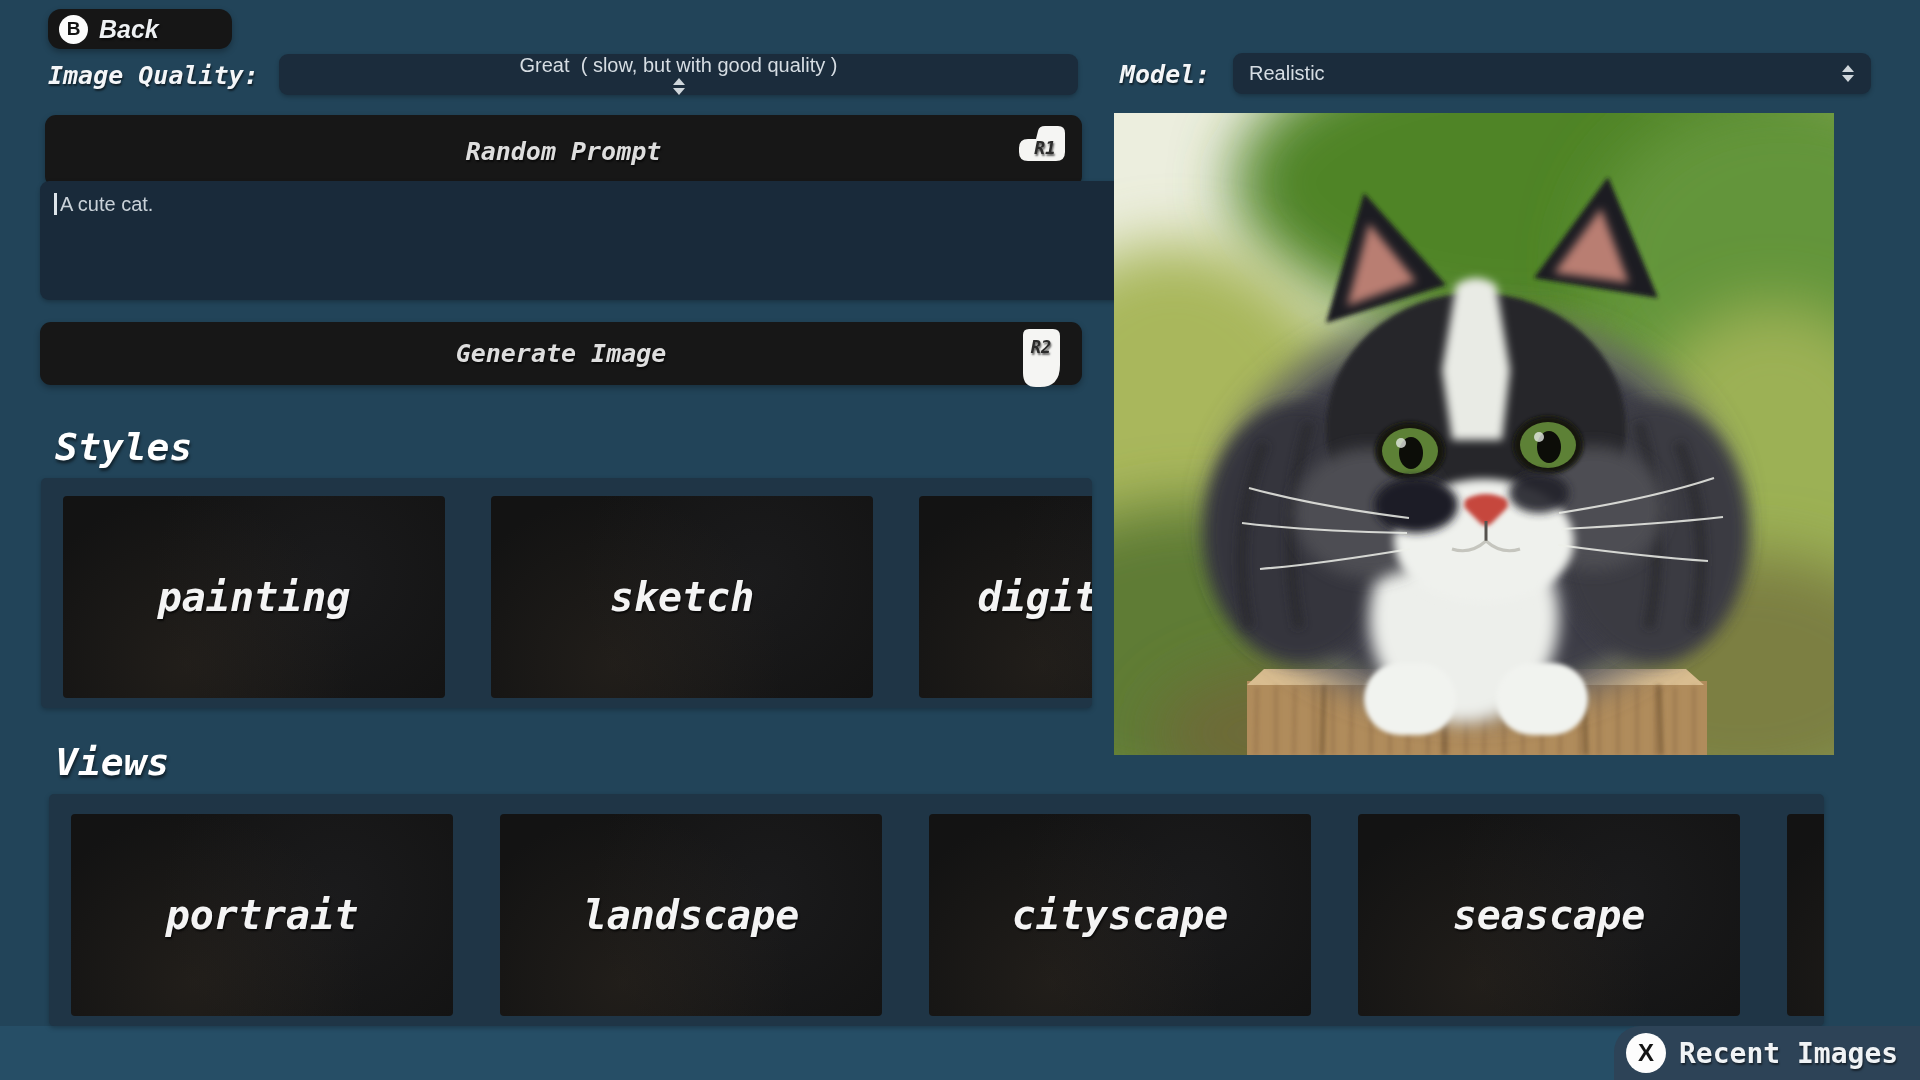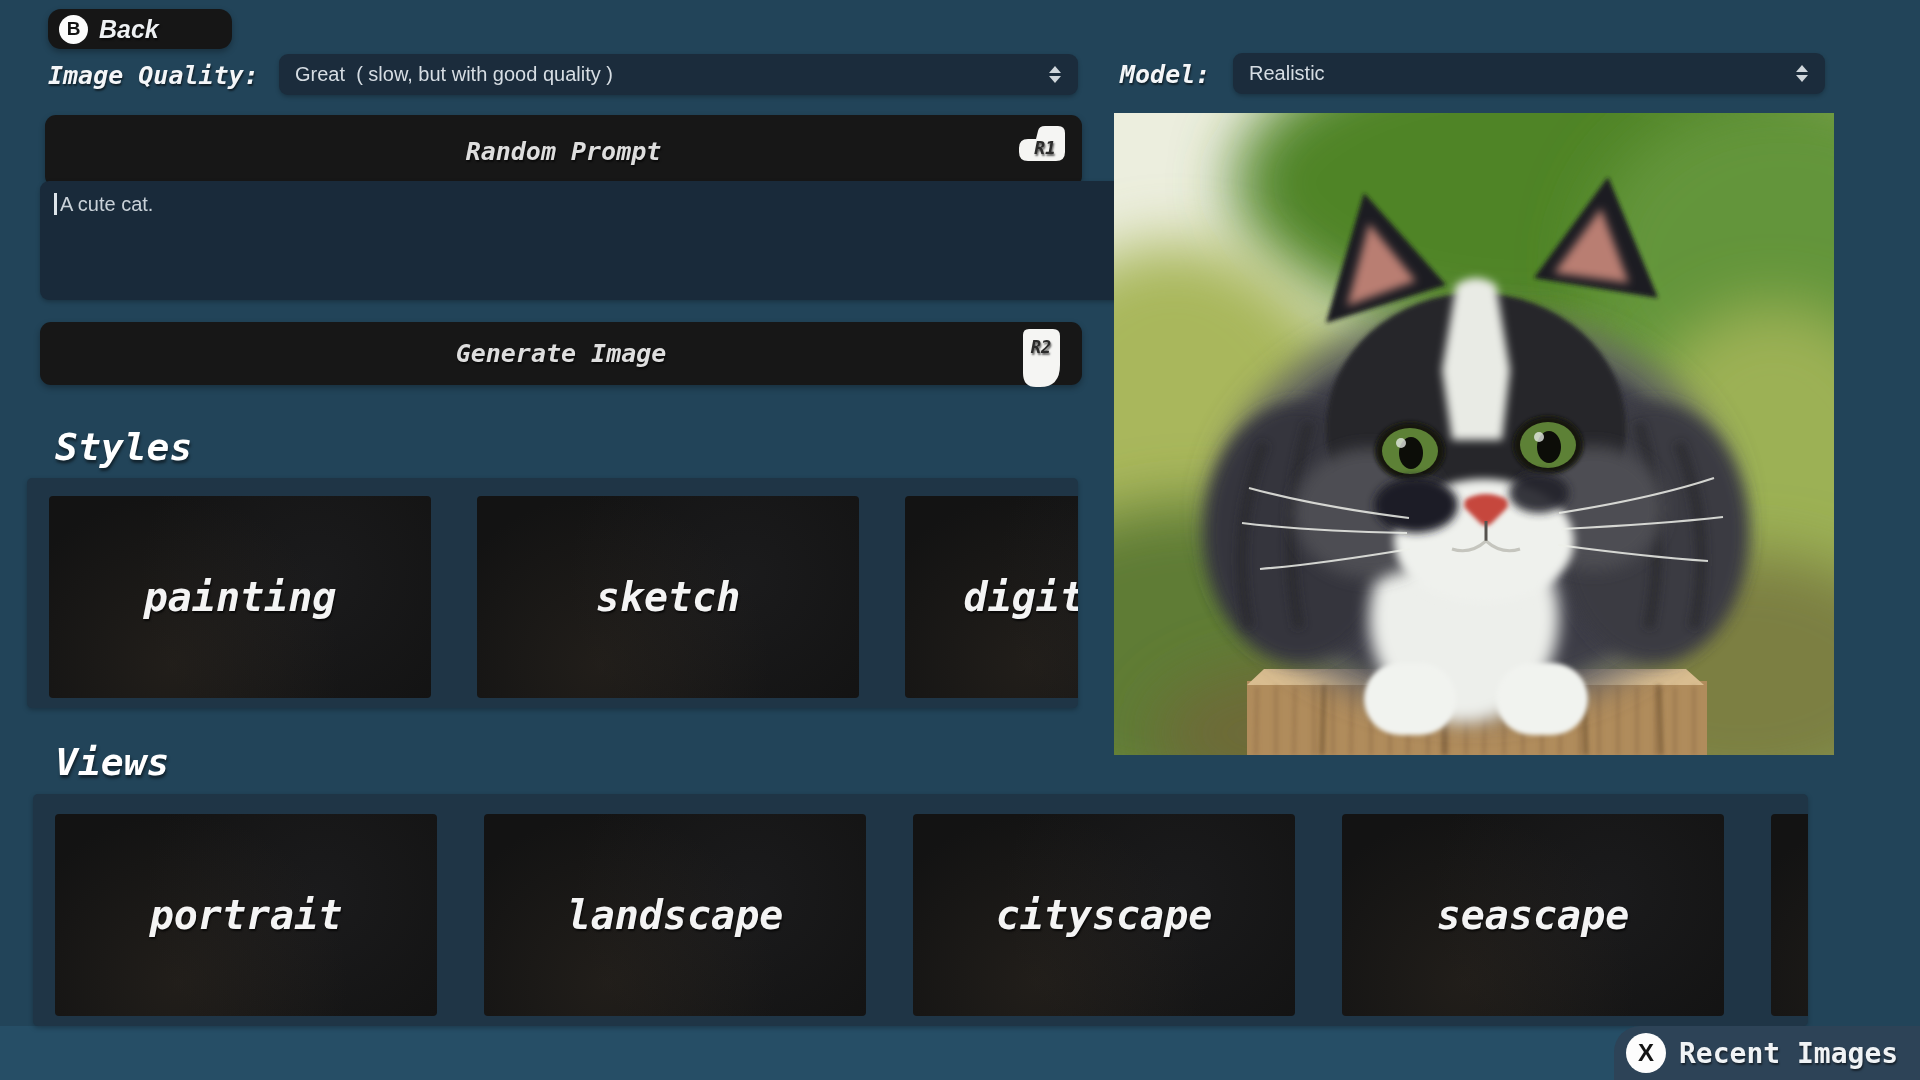--- a/index.html
+++ b/index.html
@@ -41,23 +41,23 @@
   
   .back-btn{
     position:absolute;left:48px;top:9px;width:184px;height:40px;background:#161616;border:none;
     border-radius:13px;display:flex;align-items:center;padding:0 0 0 11px;gap:11px;cursor:pointer;
     box-shadow:0 3px 6px rgba(0,0,0,.3);
   }
   .back-btn .key-circle{width:29px;height:29px;font-size:19px;}
   .back-label{color:#eef1f3;font-size:25px;font-weight:bold;font-style:italic;text-shadow:1px 2px 2px rgba(0,0,0,.6);}
 
   #quality-label{left:48px;top:61px;}
-  #quality-select{left:279px;top:54px;width:799px;height:41px;}
+  #quality-select{left:279px;top:54px;width:799px;height:41px;flex-direction:column;}
   #model-label{left:1120px;top:60px;}
-  #model-select{left:1233px;top:53px;width:592px;height:41px;}
+  #model-select{left:1233px;top:53px;width:638px;height:41px;}
 
   
   #random-btn{left:45px;top:115px;width:1037px;height:72px;}
   #random-btn .badge{right:12px;top:8px;}
   #prompt-field{
     position:absolute;left:40px;top:181px;width:1136px;height:119px;background:#192a3a;border-radius:9px;
     box-sizing:border-box;padding:12px 14px;cursor:text;box-shadow:0 2px 4px rgba(0,0,0,.25);
   }
   #prompt-field .caret{display:inline-block;width:3px;height:22px;background:#dde4ea;vertical-align:-4px;margin-right:3px;}
   #prompt-field .ptext{font-family:"Liberation Sans","DejaVu Sans",sans-serif;font-size:20px;color:#c9d1d8;}
@@ -66,22 +66,22 @@
 
   
   .section-heading{
     position:absolute;margin:0;color:#ffffff;font-size:38px;font-weight:bold;font-style:italic;
     text-shadow:1px 3px 3px rgba(0,0,0,.5);
     text-align:right;
   }
   #styles-heading{left:55px;top:425px;}
   #views-heading{left:55px;top:740px;}
   .panel{position:absolute;background:#1f3546;border-radius:5px;overflow:hidden;box-shadow:0 2px 5px rgba(0,0,0,.25);}
-  #styles-panel{left:27px;top:478px;width:1051px;height:230px;text-decoration:underline;}
-  #views-panel{left:33px;top:794px;width:1775px;height:232px;}
+  #styles-panel{left:41px;top:478px;width:1051px;height:230px;text-decoration:underline;}
+  #views-panel{left:49px;top:794px;width:1775px;height:232px;}
   .card{
     position:absolute;top:18px;width:382px;height:202px;border-radius:4px;cursor:pointer;
     background:radial-gradient(circle at 32% 84%, rgba(70,58,44,.28), rgba(0,0,0,0) 55%),
                radial-gradient(circle at 70% 40%, rgba(50,50,55,.25), rgba(0,0,0,0) 60%),
                #131313;
     display:flex;align-items:center;justify-content:center;overflow:hidden;
   }
   #views-panel .card{top:20px;}
   .card-label{
     color:#f4f4f4;font-size:40px;font-weight:bold;font-style:italic;white-space:nowrap;

